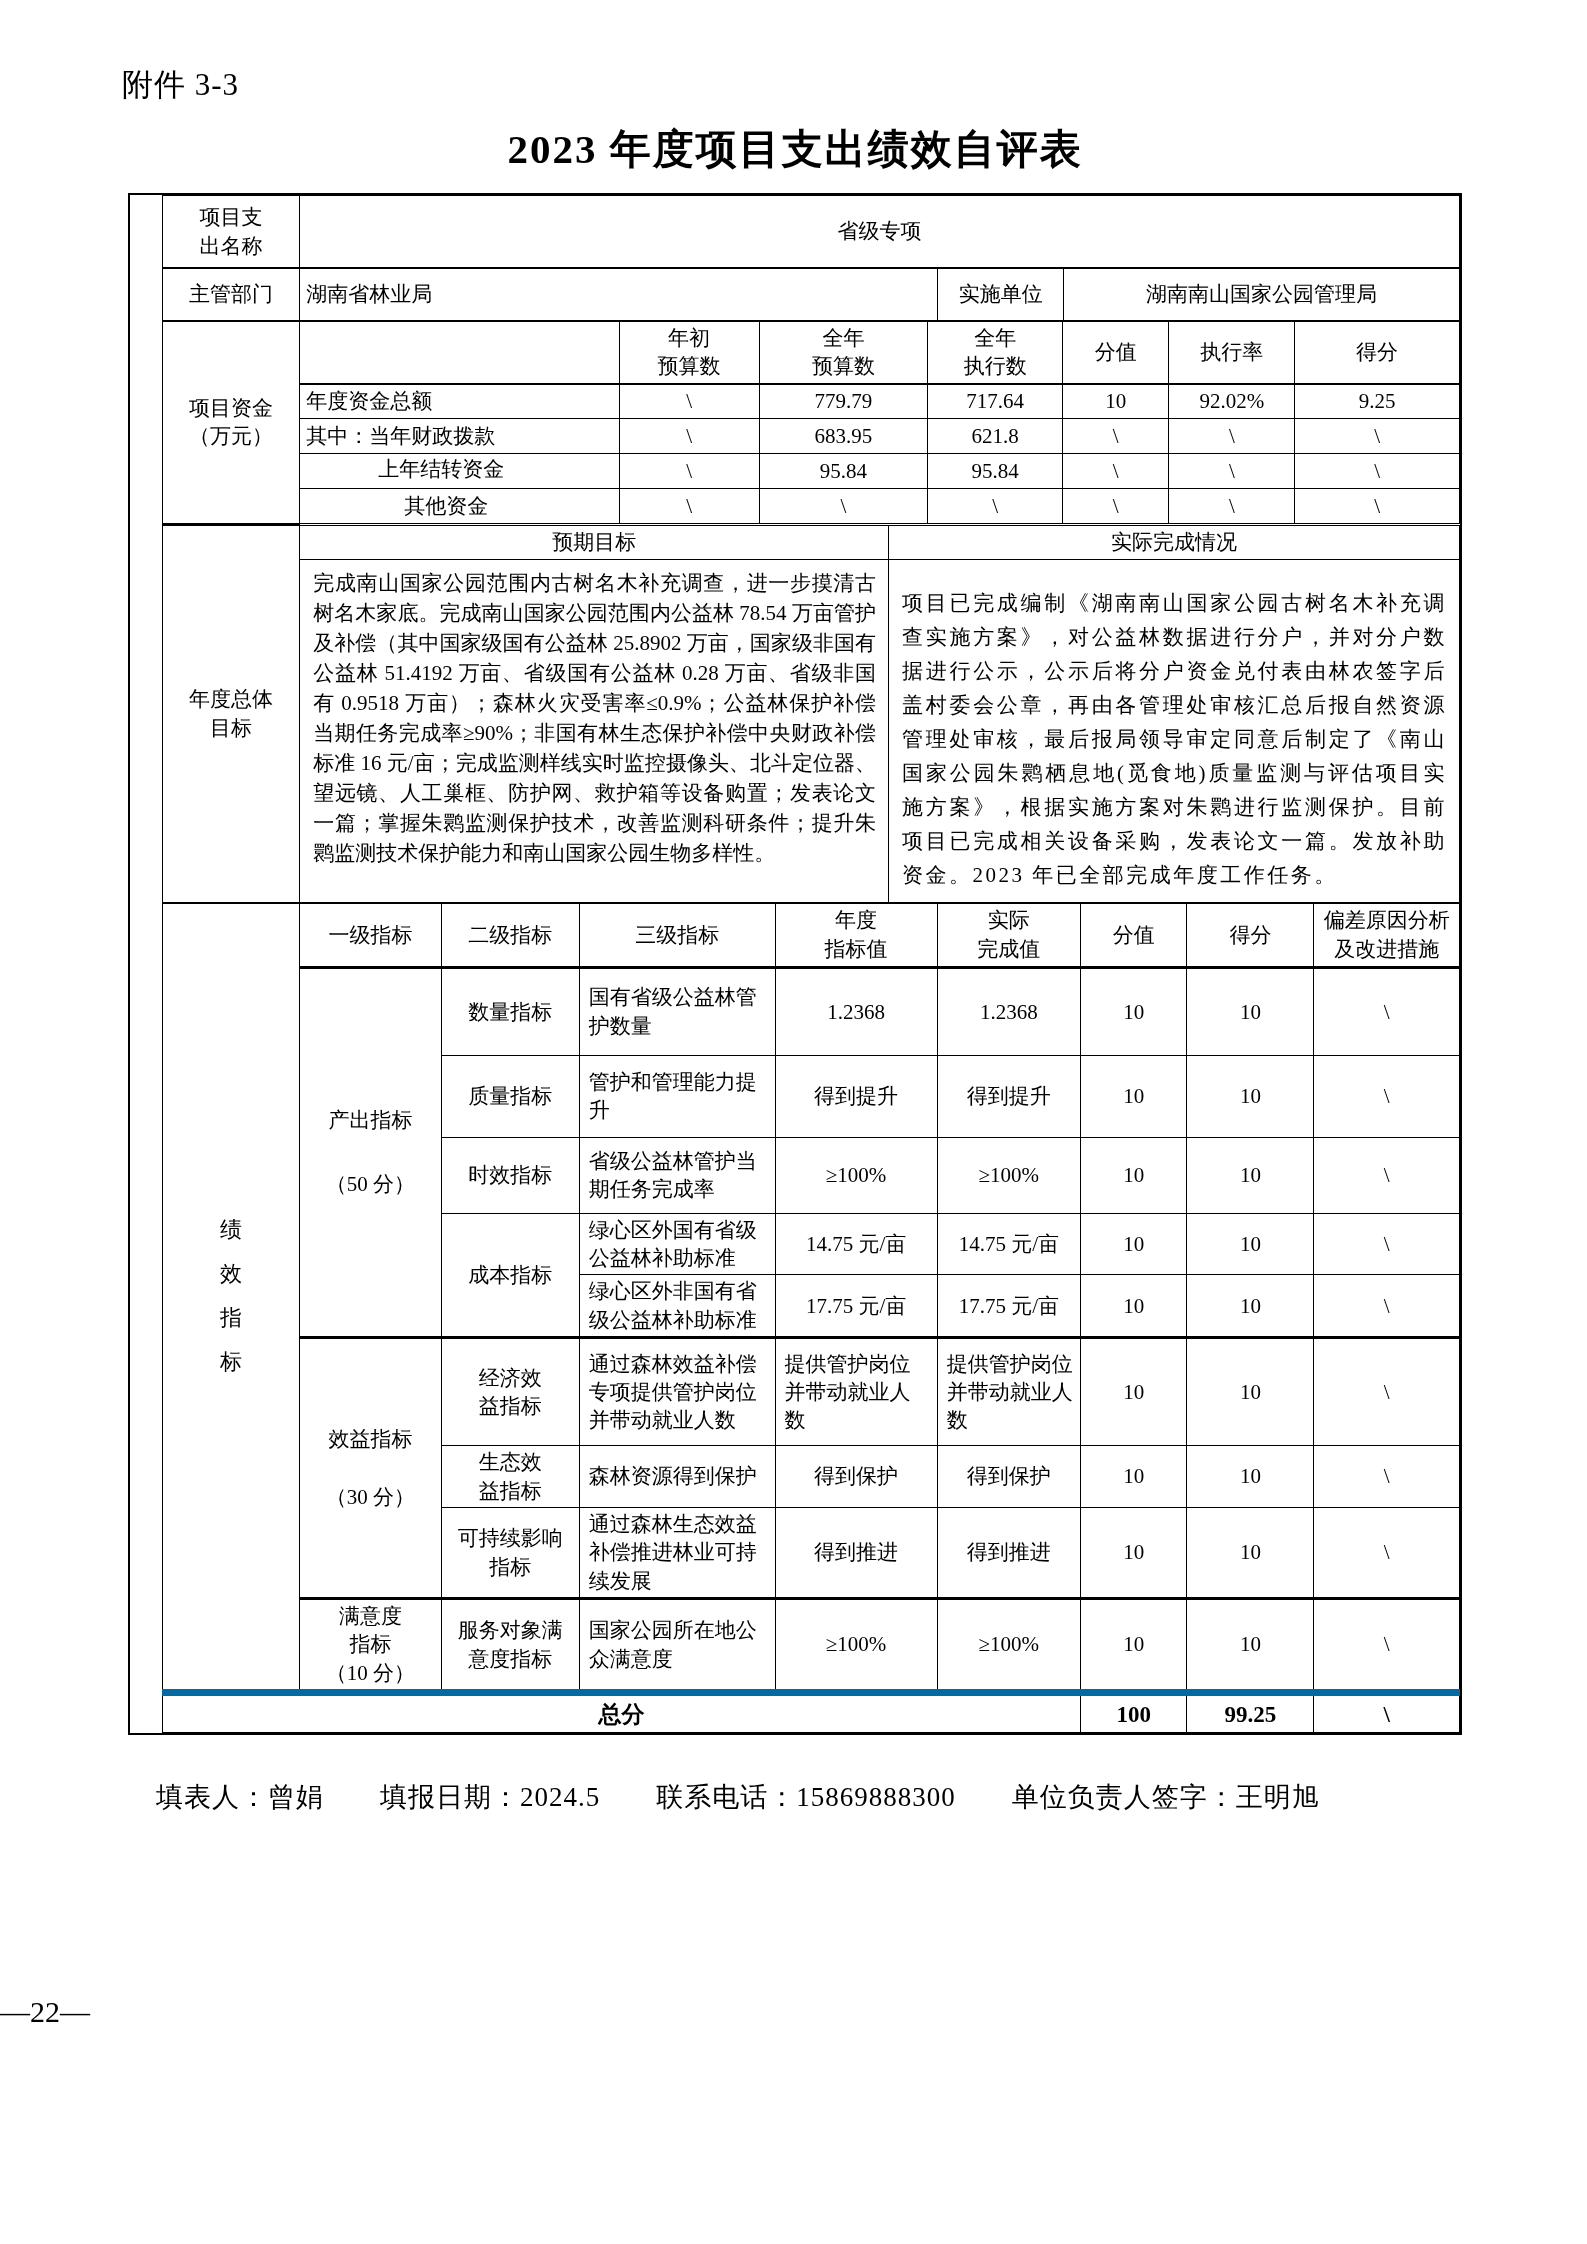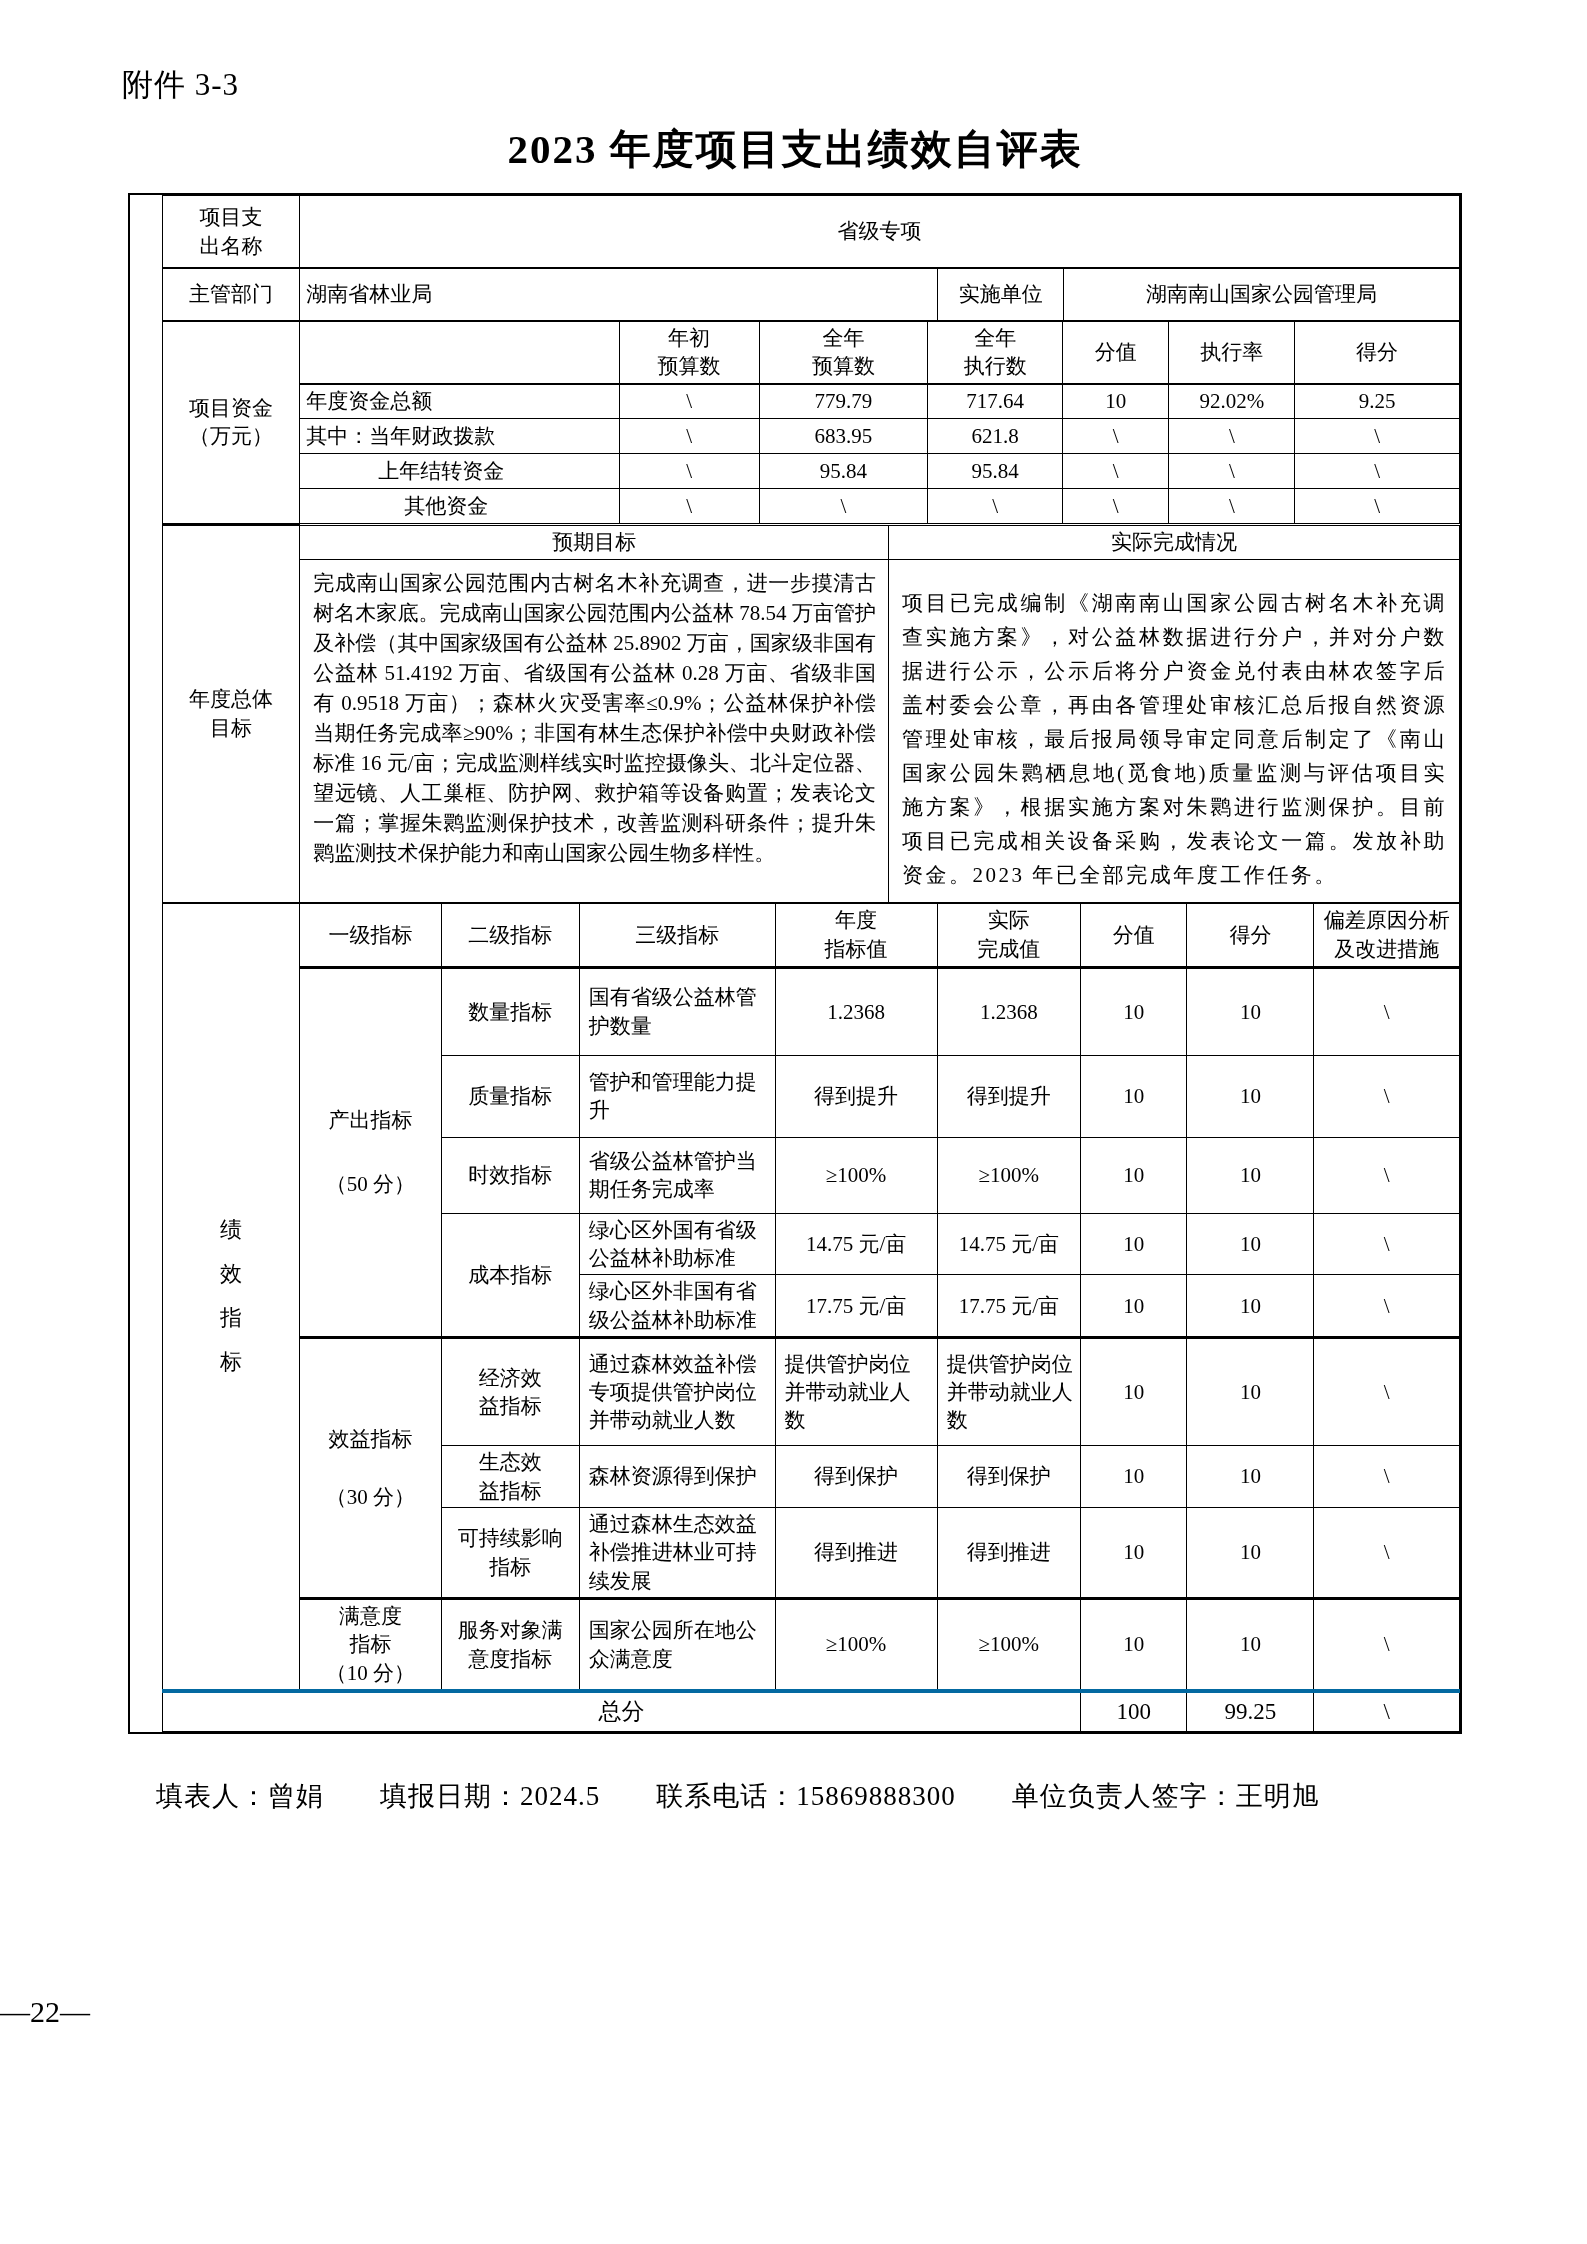--- a/index.html
+++ b/index.html
@@ -19,31 +19,31 @@
   table { width: 100%; border-collapse: collapse; table-layout: fixed; }
   td, th { border: 1px solid #000; font-size: 21px; font-weight: normal; vertical-align: middle; padding: 2px 6px; line-height: 1.35; }
   .c { text-align: center; }
   .l { text-align: left; }
   .prewrap { white-space: pre-line; }
   .lab { text-align: center; }
   .row1 td { height: 72px; }
   .row2 td { height: 52px; }
   .fhead td { height: 58px; border-bottom: 2px solid #000; }
   .frow td { height: 35px; margin-left: 9px; }
-  .ind1 { padding-left: 78px; }
+  .ind1 { padding-left: 78px; font-family: Liberation Mono, monospace; }
   .ind2 { padding-left: 104px; }
   .goalhead td { height: 34px; }
   .goalbody td { vertical-align: top; }
   .goal-text { text-align: justify; padding: 8px 12px 10px 13px; line-height: 30px; }
   .goal-actual { padding: 26px 12px 10px 13px; line-height: 34px; letter-spacing: 2.5px; }
   .side-label { font-size: 22px; line-height: 44px; }
   .ihead td { height: 64px; border-bottom: 3px solid #000; }
   .sec-top td { border-top: 3px solid #000; }
   .lvl3 { padding-left: 9px; }
-  .total-row td { border-top: 4px solid #0369a1; height: 40px; font-size: 23px; }
+  .total-row td { border-top: 7px solid #0369a1; height: 40px; font-size: 23px; font-weight: bold; }
   .footer-line { margin-top: 44px; padding-left: 28px; font-size: 27px; letter-spacing: 1px; }
   .page-num { position: absolute; top: 1995px; left: 0; width: 100%; font-size: 30px; }
 </style>
 </head>
 <body>
 
 <div class="sheet">
   <div class="content">
 
     <div class="attachment">附件 3-3</div>

